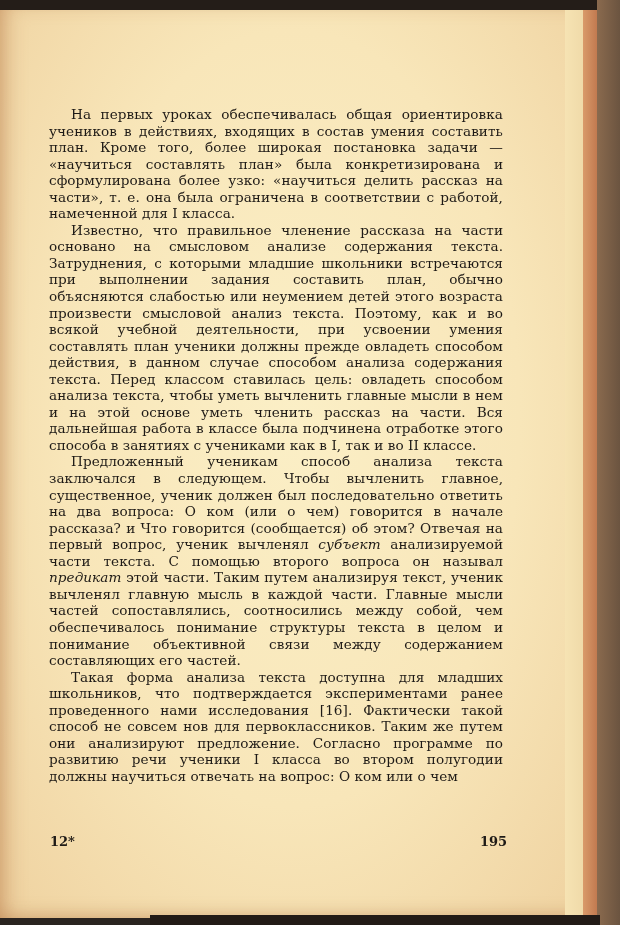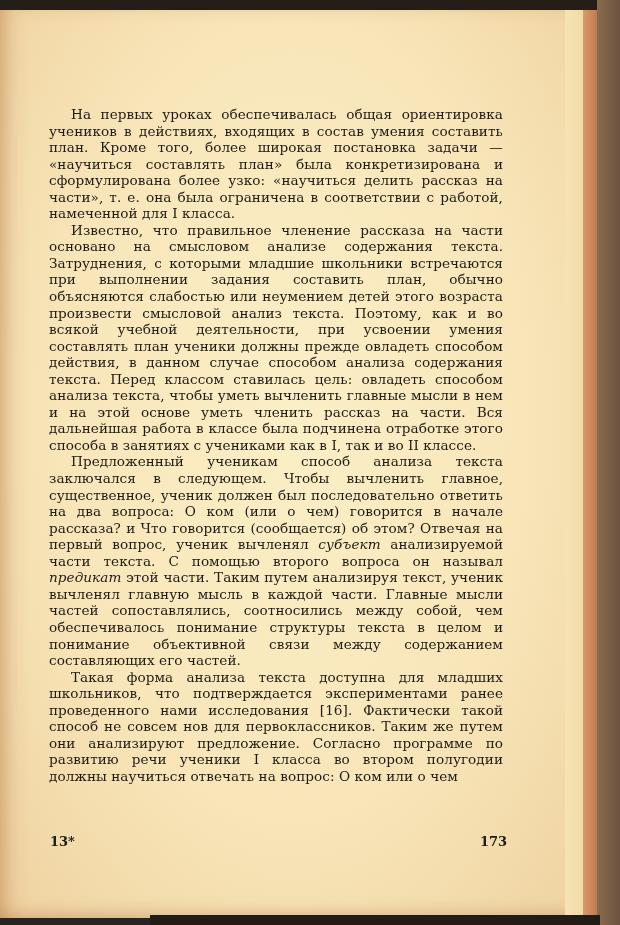--- a/index.html
+++ b/index.html
@@ -62,14 +62,14 @@
 <div class="edge-dark"></div>
 <div class="bottombar"></div>
 
 <div class="text">
   <p>На первых уроках обеспечивалась общая ориентировка учеников в действиях, входящих в состав умения составить план. Кроме того, более широкая постановка задачи — «научиться составлять план» была конкретизирована и сформулирована более узко: «научиться делить рассказ на части», т. е. она была ограничена в соответствии с работой, намеченной для I класса.</p>
   <p>Известно, что правильное членение рассказа на части основано на смысловом анализе содержания текста. Затруднения, с которыми младшие школьники встречаются при выполнении задания составить план, обычно объясняются слабостью или неумением детей этого возраста произвести смысловой анализ текста. Поэтому, как и во всякой учебной деятельности, при усвоении умения составлять план ученики должны прежде овладеть способом действия, в данном случае способом анализа содержания текста. Перед классом ставилась цель: овладеть способом анализа текста, чтобы уметь вычленить главные мысли в нем и на этой основе уметь членить рассказ на части. Вся дальнейшая работа в классе была подчинена отработке этого способа в занятиях с учениками как в I, так и во II классе.</p>
   <p><span>Предложенный ученикам способ анализа текста заключался в следующем. Чтобы вычленить главное, существенное, ученик должен был последовательно ответить на два вопроса: О ком (или о чем) говорится в начале рассказа? и Что говорится (сообщается) об этом? Отвечая на первый вопрос, ученик вычленял </span><em>субъект</em><span> анализируемой части текста. С помощью второго вопроса он называл </span><em>предикат</em><span> этой части. Таким путем анализируя текст, ученик вычленял главную мысль в каждой части. Главные мысли частей сопоставлялись, соотносились между собой, чем обеспечивалось понимание структуры текста в целом и понимание объективной связи между содержанием составляющих его частей.</span></p>
   <p>Такая форма анализа текста доступна для младших школьников, что подтверждается экспериментами ранее проведенного нами исследования [16]. Фактически такой способ не совсем нов для первоклассников. Таким же путем они анализируют предложение. Согласно программе по развитию речи ученики I класса во втором полугодии должны научиться отвечать на вопрос: О ком или о чем</p>
 </div>
 
-<div class="folio left">13*</div>
-<div class="folio right">173</div>
+<div class="folio left">12*</div>
+<div class="folio right">195</div>
 
 </body></html>

